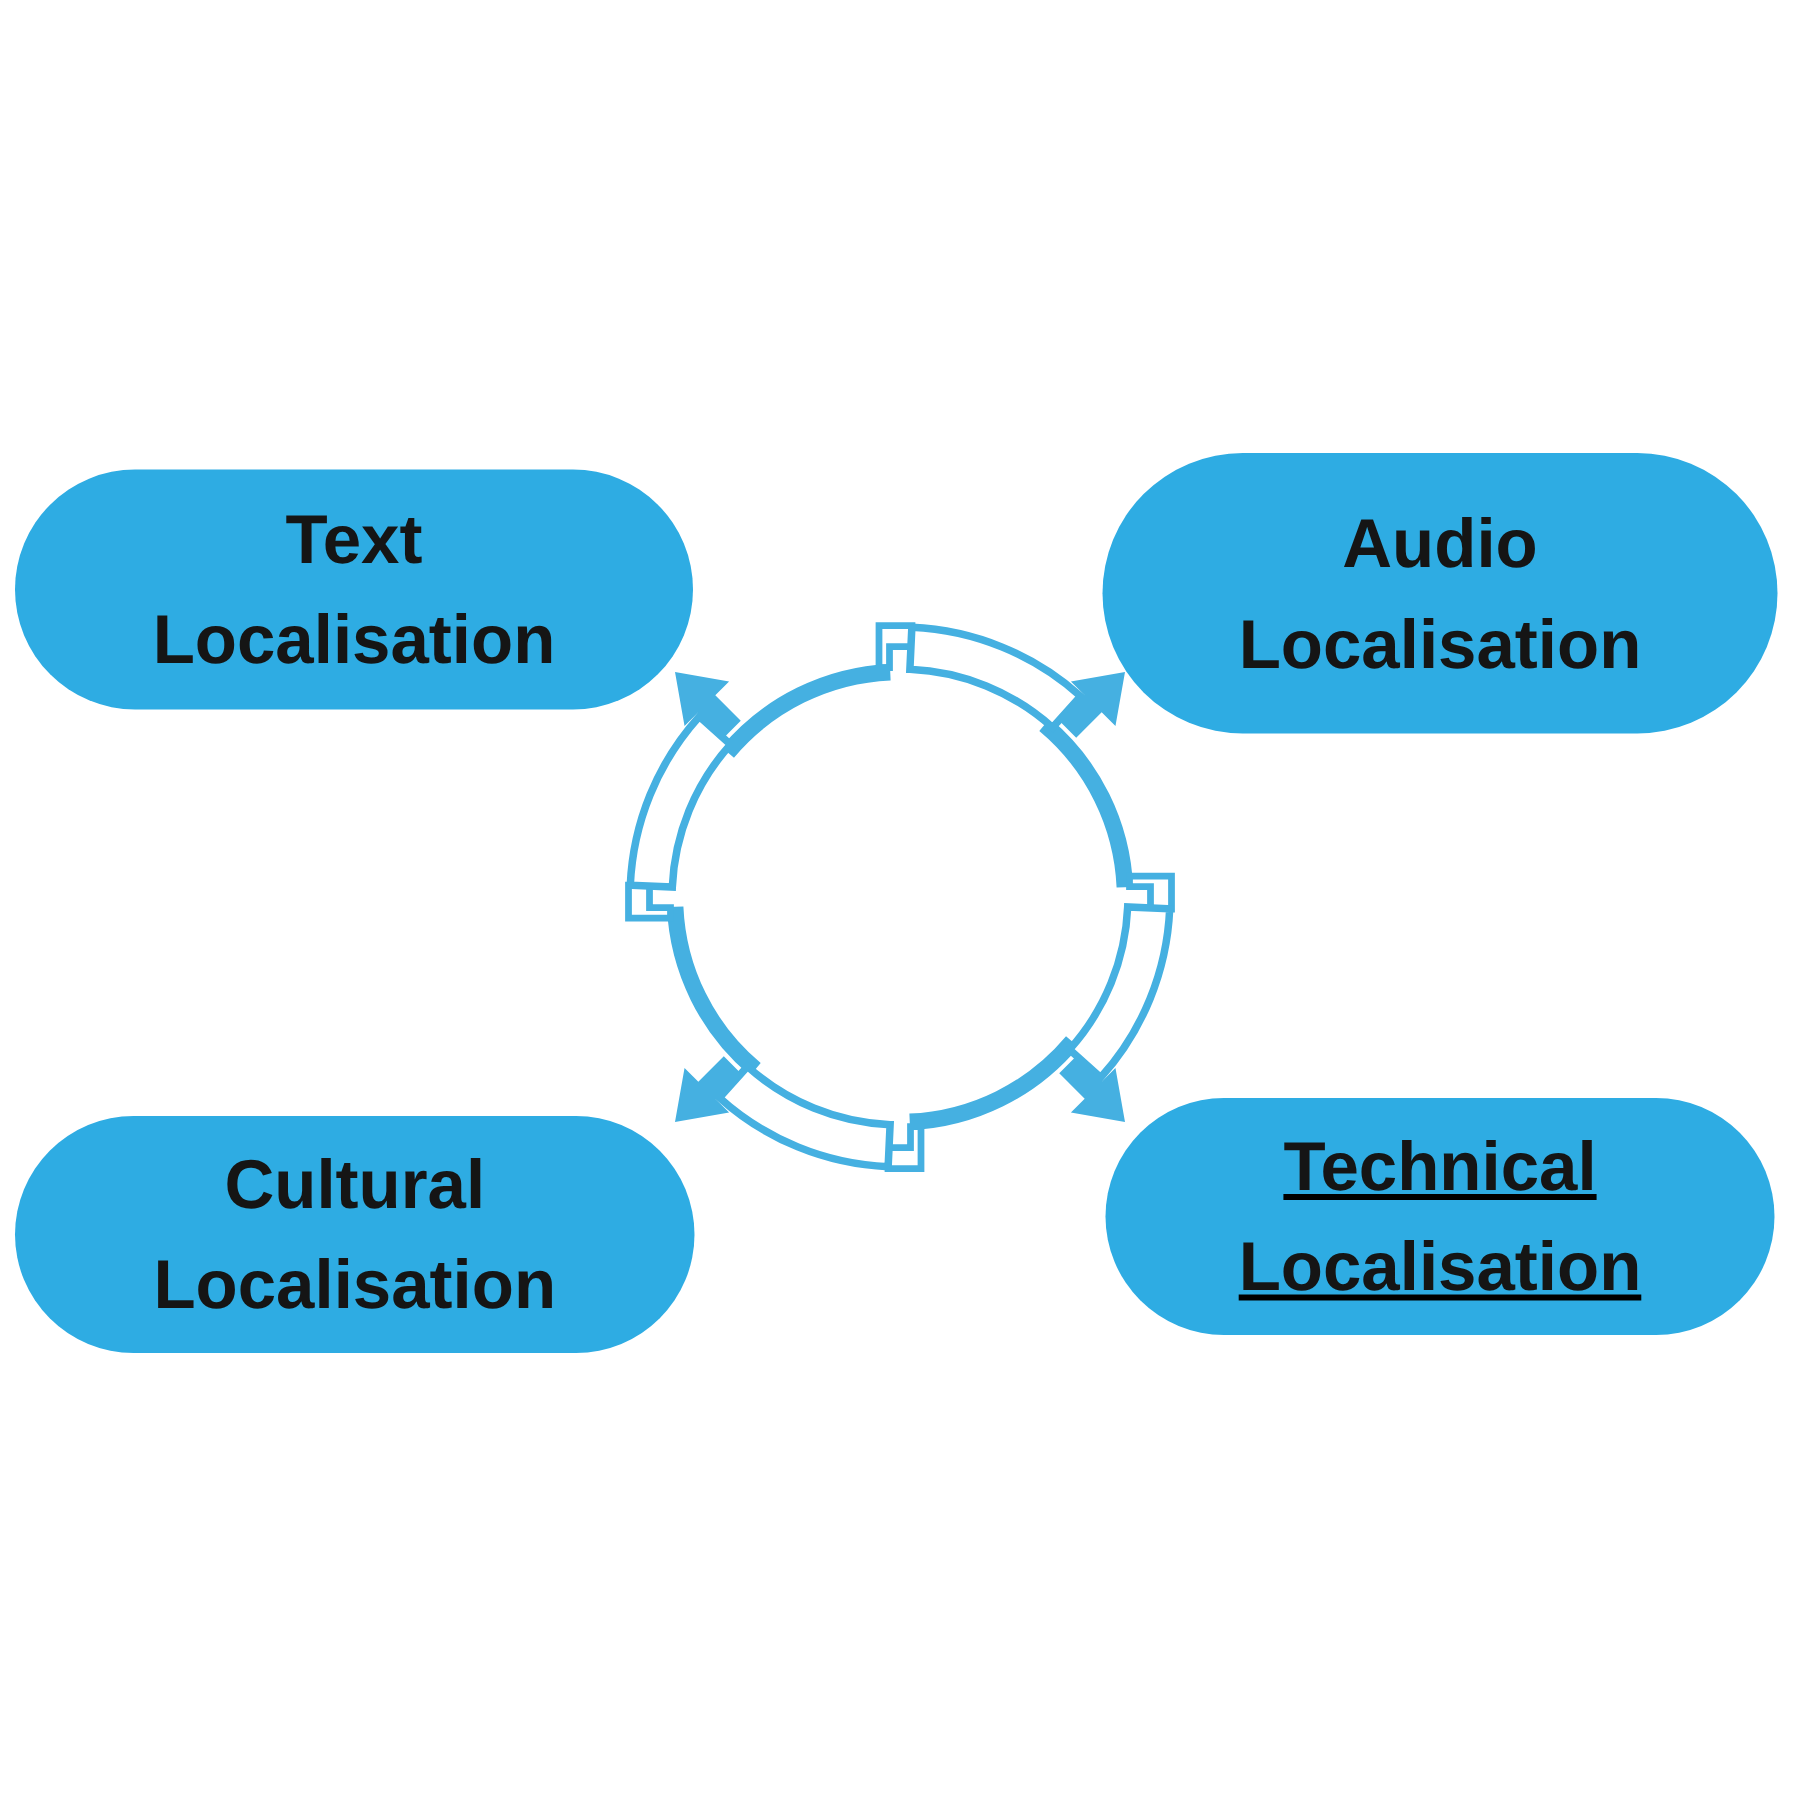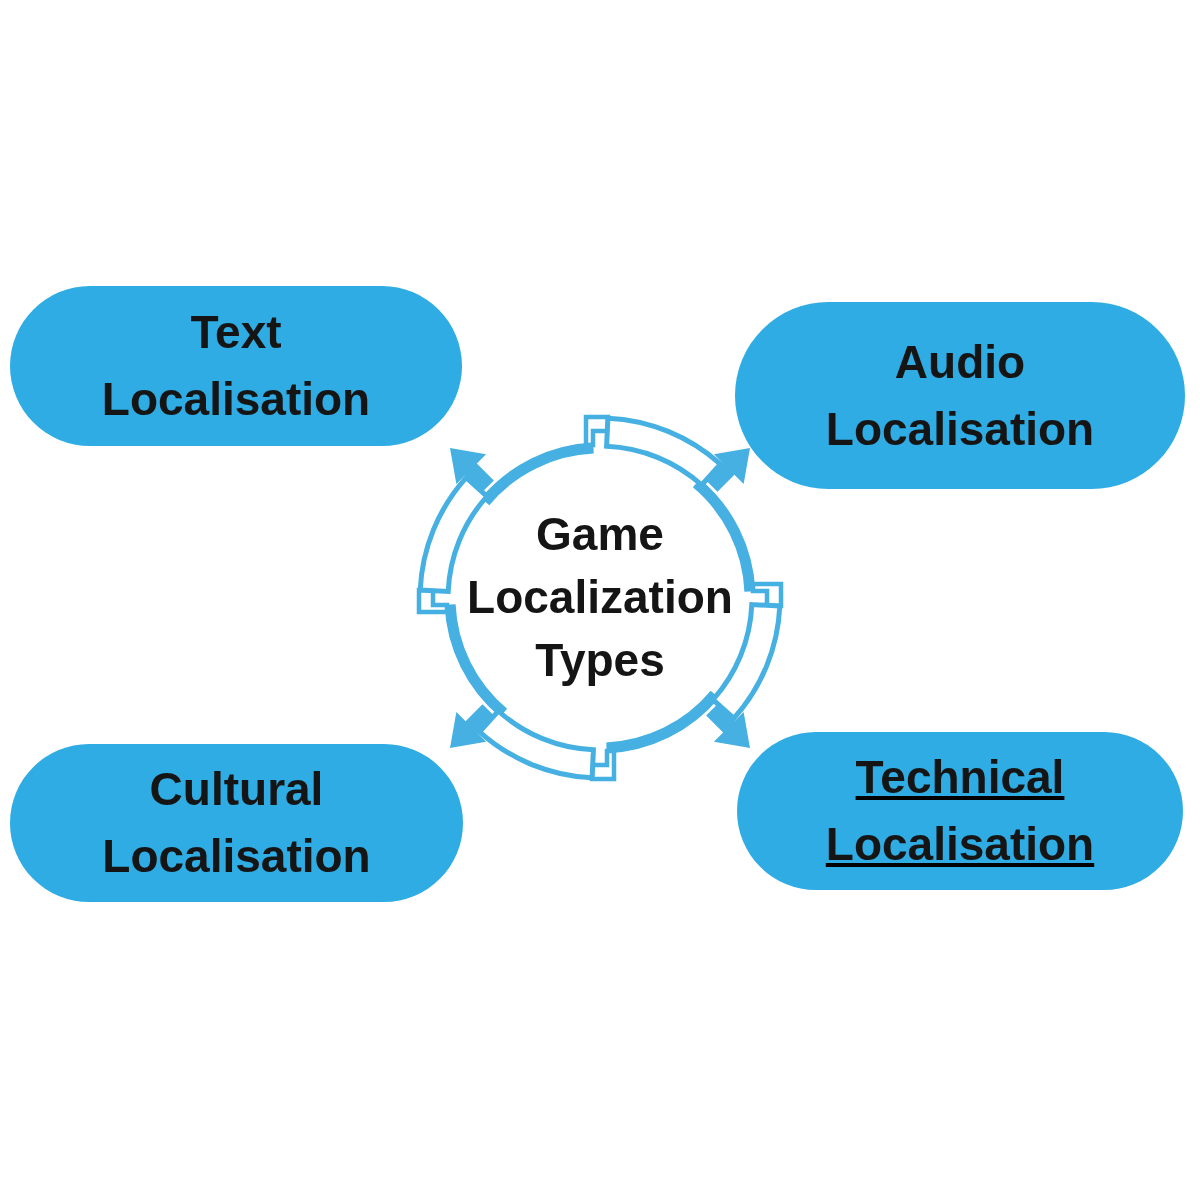--- a/index.html
+++ b/index.html
@@ -25,21 +25,21 @@
     justify-content: center;
   }
   .pill-line {
     font-weight: 700;
     font-size: 46px;
     line-height: 67px;
     color: #151515;
     text-align: center;
     white-space: nowrap;
   }
-  .pill-tl { left: 10px;  top: 286px; width: 452px; height: 160px; }
+  .pill-tl { left: 10px;  top: 313px; width: 452px; height: 160px; }
   .pill-tr { left: 735px; top: 302px; width: 450px; height: 187px; }
   .pill-bl { left: 10px;  top: 744px; width: 453px; height: 158px; }
   .pill-br { left: 737px; top: 732px; width: 446px; height: 158px; text-decoration: underline; }
 
   .cycle-svg {
     position: absolute;
     left: 0; top: 0;
     width: 1200px;
     height: 1200px;
     color: #45B0E1;
@@ -98,19 +98,14 @@
           <path d="M0 0 L21 30 L8 30 L8 54 L-8 54 L-8 30 L-21 30 Z" fill="currentColor"></path>
         </g>
       </g>
     </defs>
     <use href="#cycle-unit"></use>
     <use href="#cycle-unit" transform="rotate(90 600 598)"></use>
     <use href="#cycle-unit" transform="rotate(180 600 598)"></use>
     <use href="#cycle-unit" transform="rotate(270 600 598)"></use>
   </svg>
 
-  <div class="center-title">
-    <div class="center-title-line">Game</div>
-    <div class="center-title-line">Localization</div>
-    <div class="center-title-line">Types</div>
-  </div>
 
 </div>
 
 </body></html>

